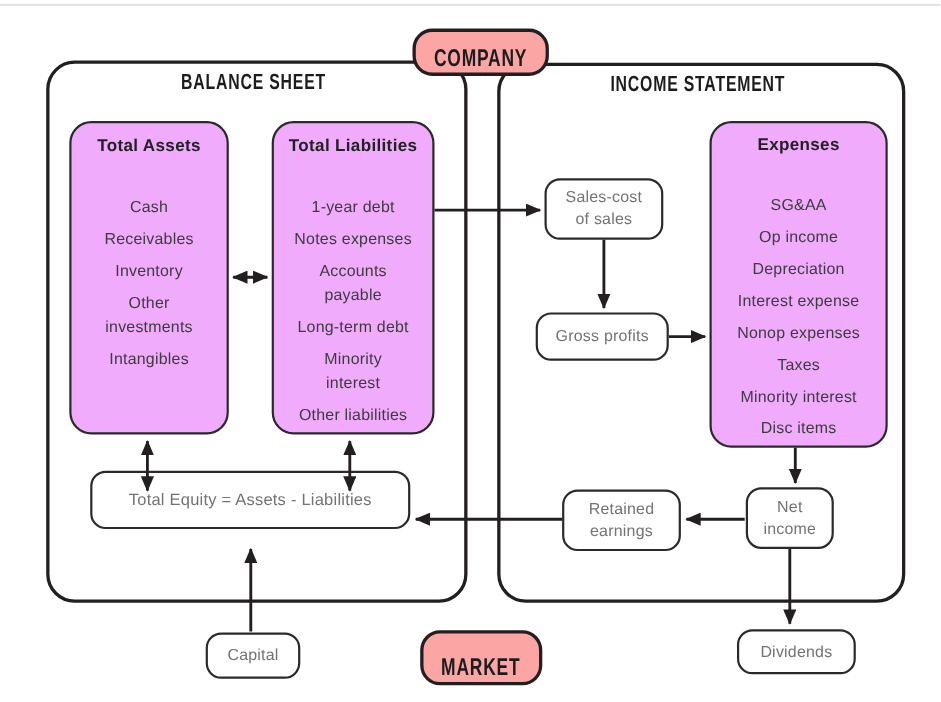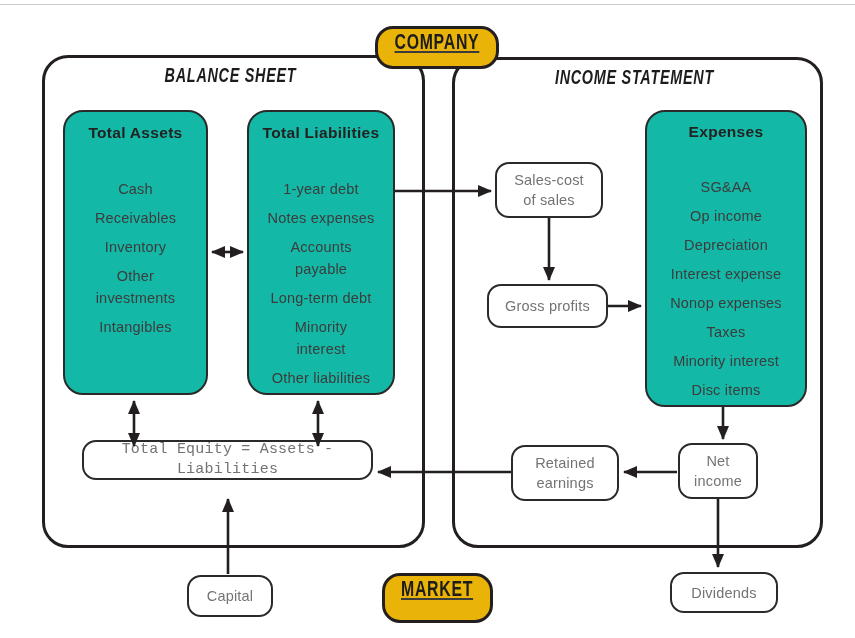--- a/index.html
+++ b/index.html
@@ -13,53 +13,53 @@
   .big-box{position:absolute;border:3px solid #231f20;border-radius:26px;background:transparent;}
   .bs-box{left:42px;top:55px;width:377px;height:487px;}
   .is-box{left:452px;top:57px;width:365px;height:485px;}
 
   
   .condensed{
     display:inline-block;font-weight:700;color:#1c1c1c;
     transform:scaleX(0.72);transform-origin:center center;
     letter-spacing:1px;white-space:nowrap;
   }
-  .section-title{position:absolute;text-align:center;font-size:20px;font-style:italic;}
+  .section-title{position:absolute;text-align:center;font-size:20px;}
   .bs-title{left:42px;top:64px;width:377px;}
   .is-title{left:452px;top:66px;width:365px;}
 
   .pill{
-    position:absolute;background:#eab308;border:3.5px solid #231f20;border-radius:18px;
-    display:flex;align-items:flex-start;justify-content:center;font-size:22px;z-index:5;text-decoration:underline;
+    position:absolute;background:#fca5a5;border:3.5px solid #231f20;border-radius:18px;
+    display:flex;align-items:flex-end;justify-content:center;font-size:22px;z-index:5;
   }
   .company{left:375px;top:26px;width:118px;height:37px;}
   .market{left:382px;top:573px;width:105px;height:44px;}
 
   
   .inner-box{
-    position:absolute;border:2px solid #2a2a2a;border-radius:20px;background:#14b8a6;
+    position:absolute;border:2px solid #2a2a2a;border-radius:20px;background:#f0abfc;
     box-sizing:border-box;text-align:center;padding-top:10px;z-index:2;
   }
   .assets-box{left:63px;top:110px;width:145px;height:285px;}
   .liabilities-box{left:247px;top:110px;width:148px;height:285px;}
   .expenses-box{left:645px;top:110px;width:162px;height:297px;padding-top:9px;}
   .inner-title{font-size:15.5px;font-weight:700;color:#222222;letter-spacing:0.3px;margin-bottom:34px;line-height:22px;}
   .expenses-box .inner-title{margin-bottom:33px;}
   .item{font-size:14.5px;line-height:22px;margin-bottom:7px;letter-spacing:0.2px;white-space:pre-line;color:#3c3c3c;}
 
   
   .node{
     position:absolute;border:2px solid #2a2a2a;border-radius:14px;background:#ffffff;
     display:flex;align-items:center;justify-content:center;text-align:center;
     font-size:14.5px;line-height:20px;letter-spacing:0.2px;color:#737373;
     box-sizing:border-box;z-index:2;white-space:pre-line;
   }
   .sales-node{left:495px;top:162px;width:108px;height:56px;}
   .gross-node{left:487px;top:284px;width:121px;height:44px;}
-  .equity-node{left:82px;top:440px;width:291px;height:40px;font-size:15px;font-family:Liberation Mono, monospace;}
+  .equity-node{left:82px;top:428px;width:291px;height:53px;font-size:15px;}
   .retained-node{left:511px;top:445px;width:108px;height:56px;align-items:center;}
   .netincome-node{left:678px;top:443px;width:80px;height:56px;}
   .capital-node{left:187px;top:575px;width:86px;height:42px;}
   .dividends-node{left:670px;top:572px;width:108px;height:41px;}
 
   .arrows{position:absolute;left:0;top:0;width:855px;height:638px;z-index:4;pointer-events:none;}
 </style>
 </head>
 <body>
 

